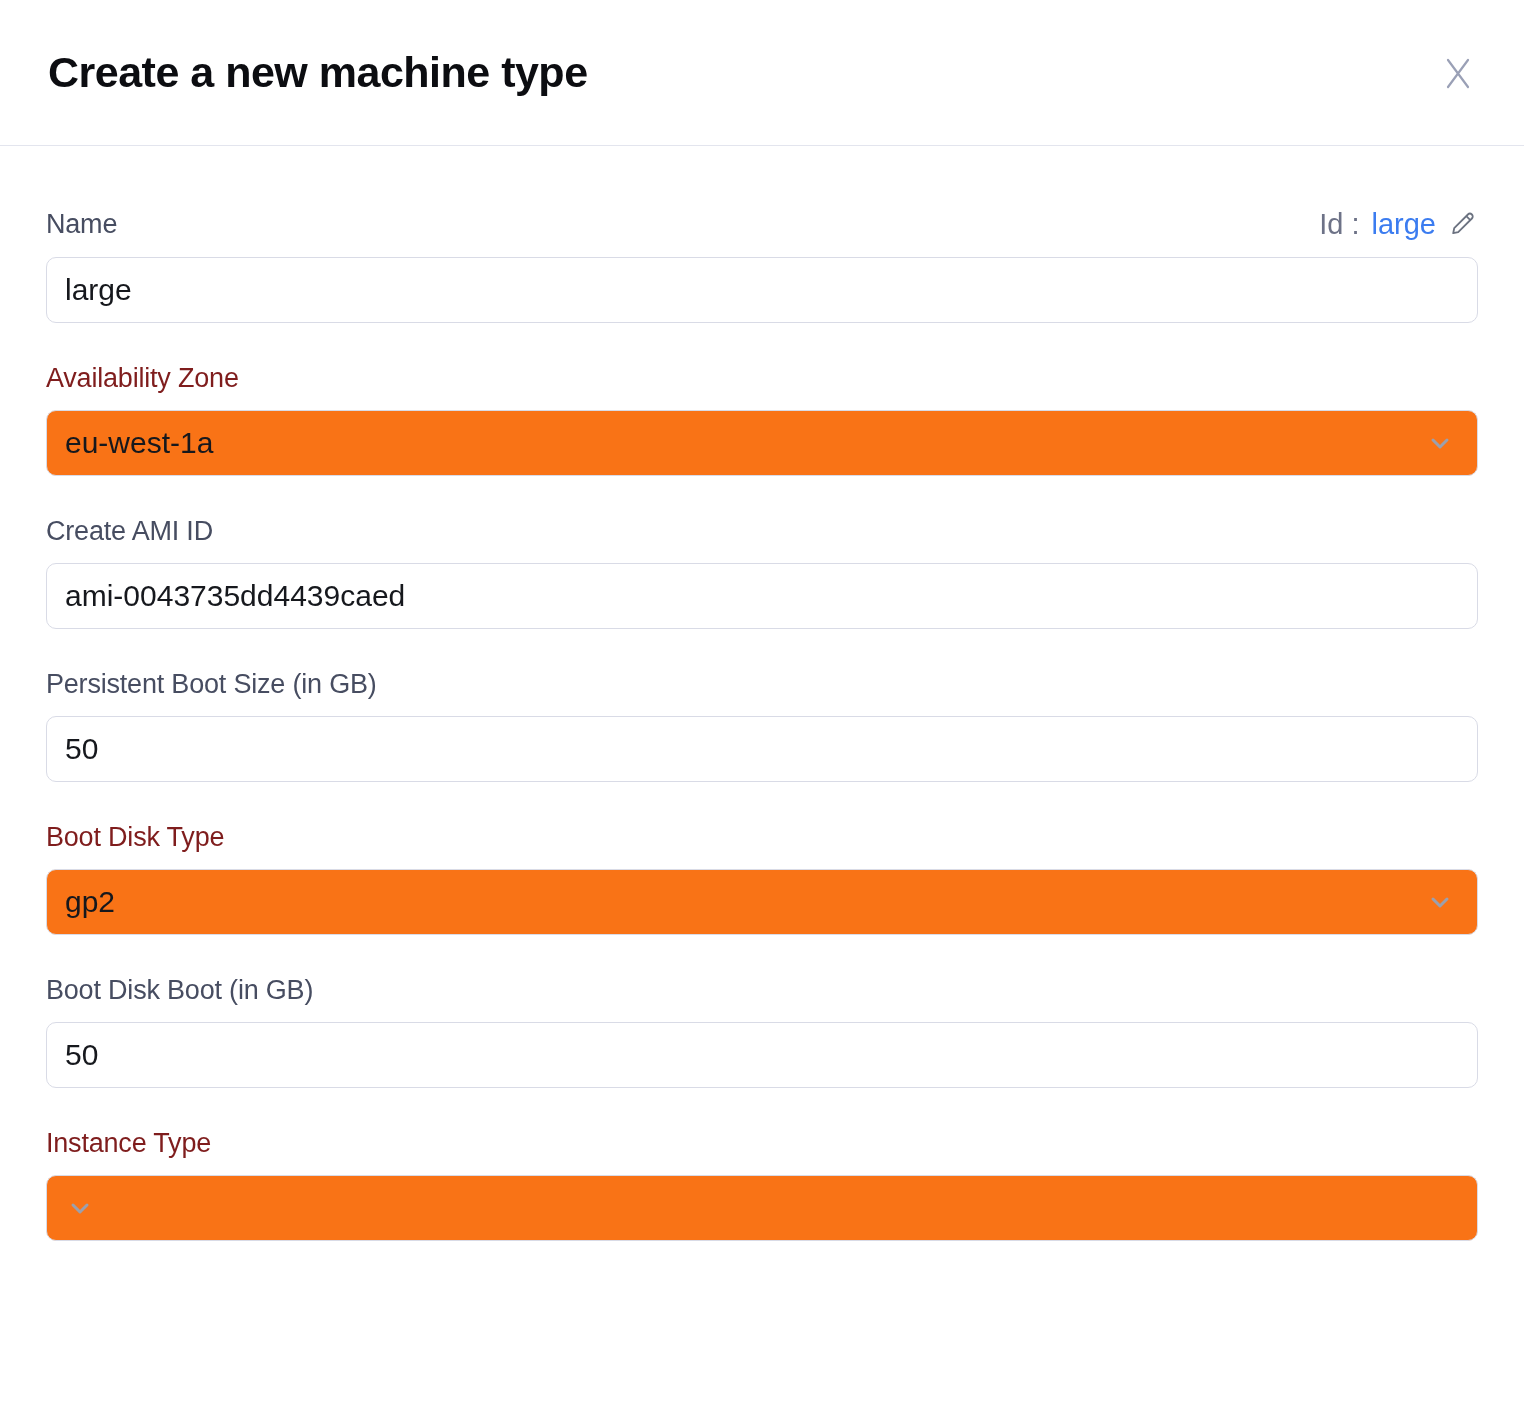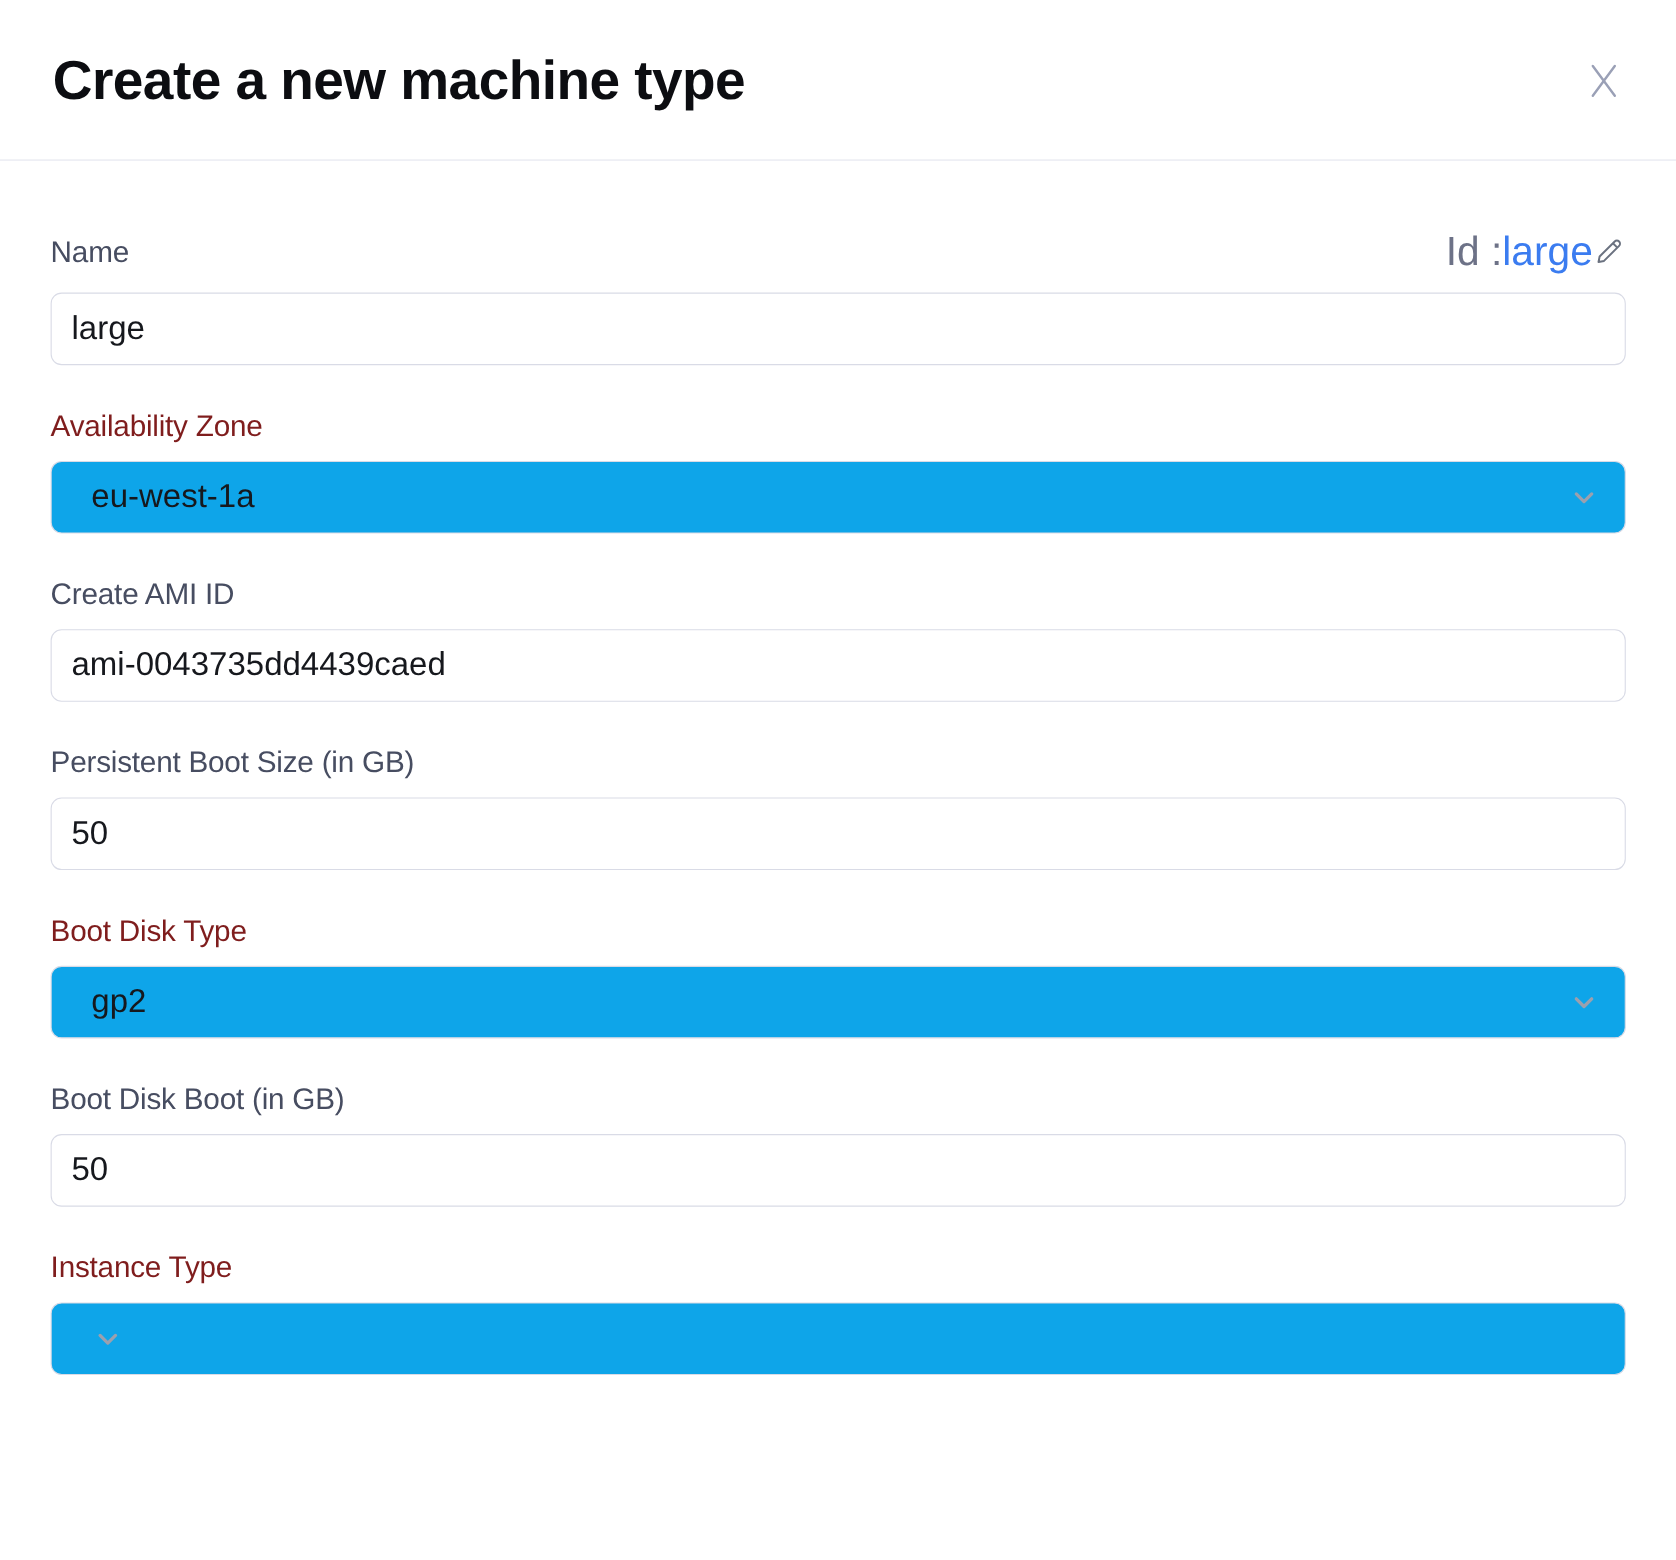--- a/index.html
+++ b/index.html
@@ -15,21 +15,21 @@
   
   .modal-header {
     height: 146px;
     padding: 0 44px 0 48px;
     display: flex;
     align-items: center;
     justify-content: space-between;
     border-bottom: 1px solid #e3e5ee;
   }
   .modal-title {
-    font-size: 50px;
+    font-size: 43px;
     font-weight: 700;
     letter-spacing: -0.5px;
     color: #0c0d11;
   }
   .close-btn {
     width: 44px;
     height: 44px;
     border: none;
     background: transparent;
     cursor: pointer;
@@ -56,21 +56,22 @@
     font-size: 27px;
     font-weight: 400;
     letter-spacing: -0.2px;
   }
   .label-dark  { color: #474d61; }
   .label-light { color: #7f1d1d; }
 
   .id-badge {
     display: flex;
     align-items: center;
-    font-size: 37px;
+    gap: 12px;
+    font-size: 29px;
   }
   .id-prefix { color: #6d7287; }
   .id-value  { color: #3b7cf0; }
   .edit-btn {
     border: none;
     background: transparent;
     cursor: pointer;
     padding: 0;
     display: flex;
     align-items: center;
@@ -87,27 +88,27 @@
     color: #16181d;
     background: #ffffff;
     outline: none;
   }
 
   .select-field {
     width: 100%;
     height: 66px;
     border: 1px solid #d9dbe6;
     border-radius: 10px;
-    padding: 0 22px 0 36px;
+    padding: 0 22px 0 18px;
     display: flex;
     align-items: center;
     justify-content: space-between;
     font-size: 30px;
     color: #16181d;
-    background: #0ea5e9;
+    background: #f97316;
     cursor: pointer;
   }
   .select-value { flex: 1; }
   .chevron { display: flex; align-items: center; }
 </style>
 </head>
 <body>
 
 <div class="modal">
 

